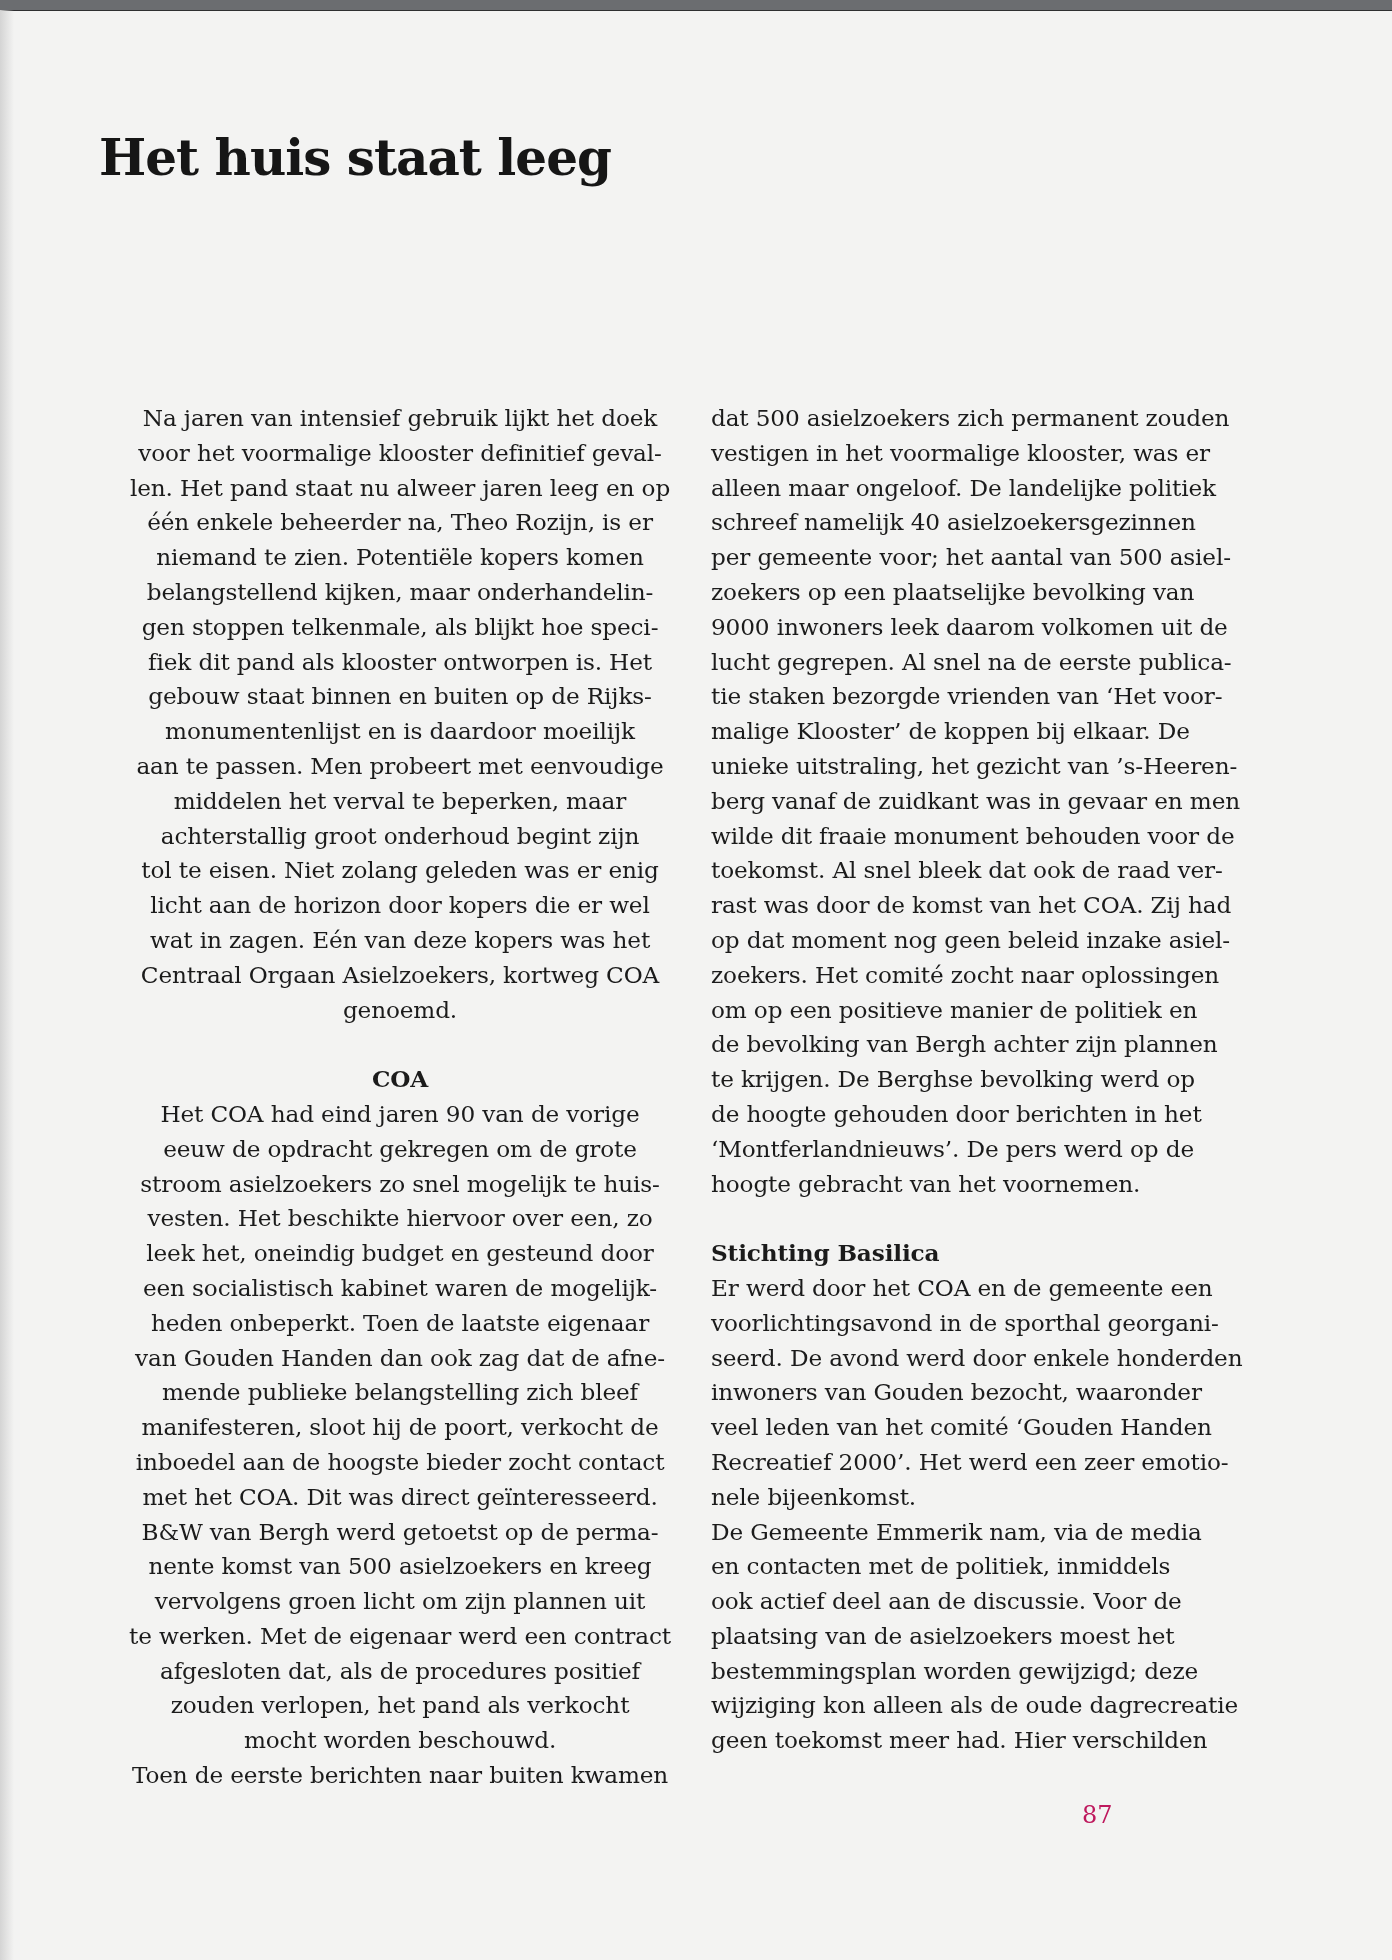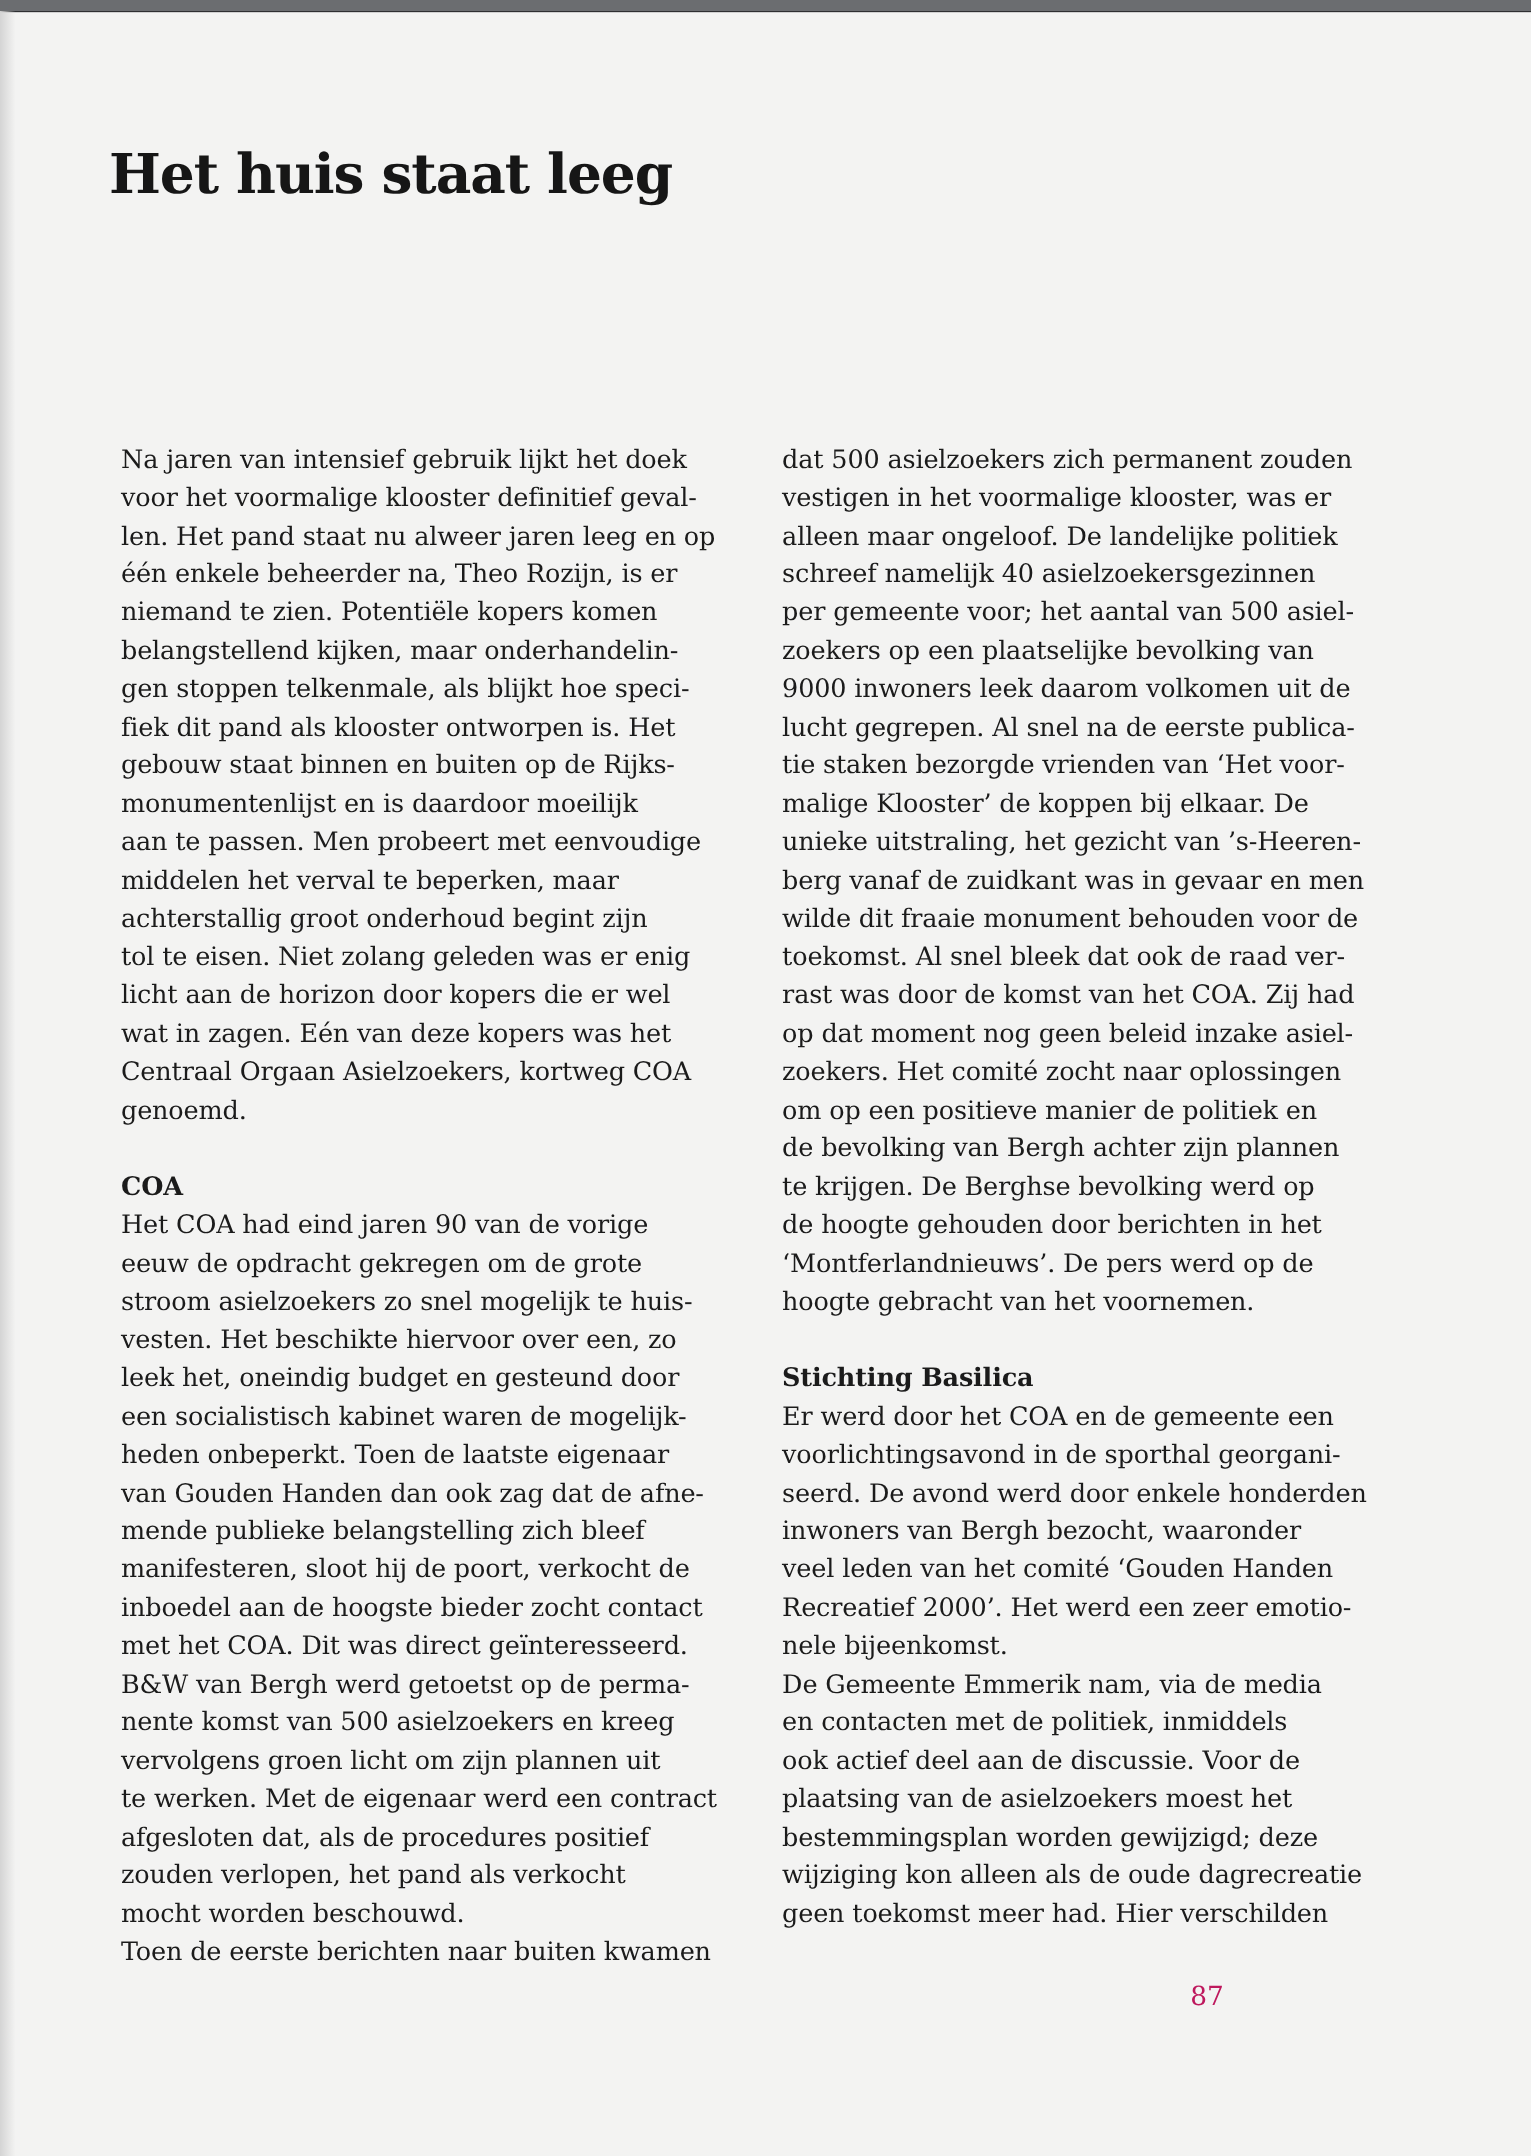--- a/index.html
+++ b/index.html
@@ -41,21 +41,21 @@
       line-height: 60px;
     }
     .column {
       position: absolute;
       top: 401px;
       width: 580px;
       font-size: 23.2px;
       line-height: 34.8px;
       letter-spacing: -0.15px;
     }
-    .col-left { left: 110px; }
+    .col-left { left: 110px; text-align: center; }
     .col-right { left: 711px; }
     .line {
       display: block;
       white-space: pre;
       height: 34.8px;
     }
     .subhead {
       font-weight: bold;
     }
     .gap {
@@ -152,21 +152,21 @@
     <span class="line">de hoogte gehouden door berichten in het</span>
     <span class="line">‘Montferlandnieuws’. De pers werd op de</span>
     <span class="line">hoogte gebracht van het voornemen.</span>
   </div>
   <span class="gap"></span>
   <span class="line subhead">Stichting Basilica</span>
   <div>
     <span class="line">Er werd door het COA en de gemeente een</span>
     <span class="line">voorlichtingsavond in de sporthal georgani-</span>
     <span class="line">seerd. De avond werd door enkele honderden</span>
-    <span class="line">inwoners van Bergh bezocht, waaronder</span>
+    <span class="line">inwoners van Gouden bezocht, waaronder</span>
     <span class="line">veel leden van het comité ‘Gouden Handen</span>
     <span class="line">Recreatief 2000’. Het werd een zeer emotio-</span>
     <span class="line">nele bijeenkomst.</span>
   </div>
   <div>
     <span class="line">De Gemeente Emmerik nam, via de media</span>
     <span class="line">en contacten met de politiek, inmiddels</span>
     <span class="line">ook actief deel aan de discussie. Voor de</span>
     <span class="line">plaatsing van de asielzoekers moest het</span>
     <span class="line">bestemmingsplan worden gewijzigd; deze</span>

